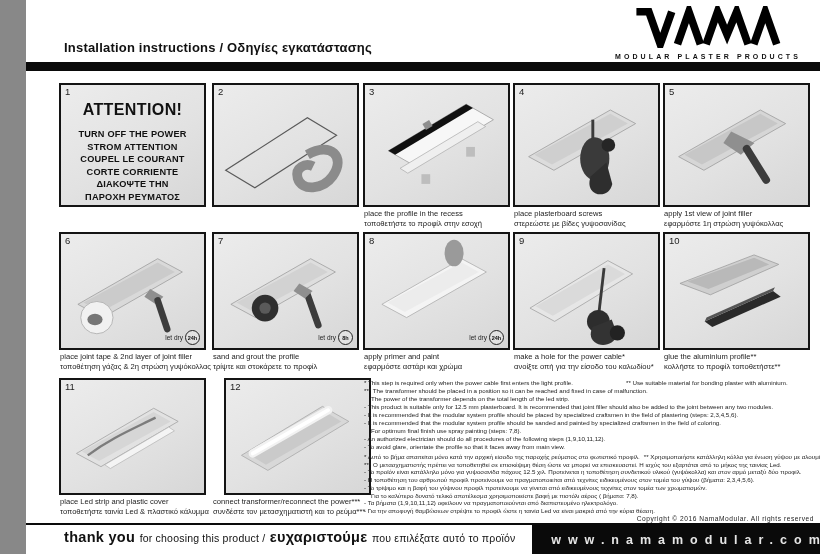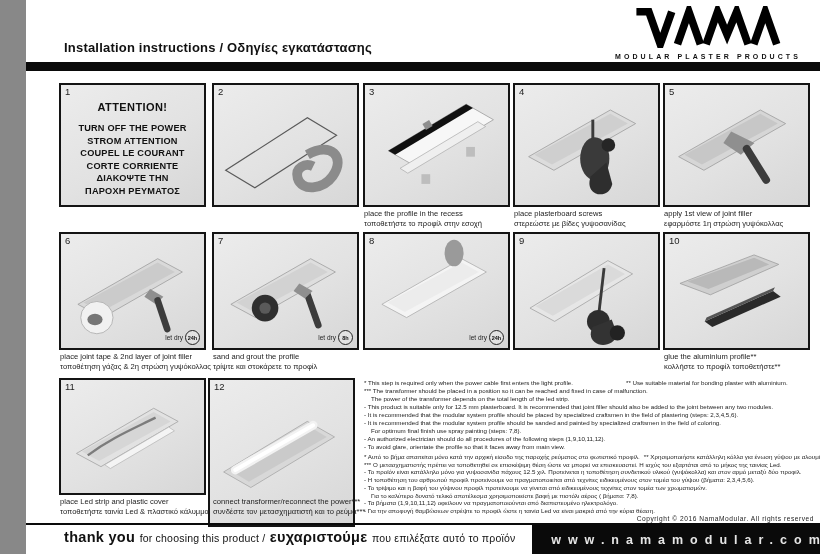--- a/index.html
+++ b/index.html
@@ -10,21 +10,21 @@
   .top-rule{position:absolute;left:0;top:62px;width:820px;height:9px;background:#0a0a0a;}
   .logo-box{position:absolute;right:38px;top:6px;width:200px;text-align:center;}
   .logo-sub{font-size:7px;font-weight:bold;letter-spacing:3.1px;margin-top:1px;white-space:nowrap;}
   
   .panel{position:absolute;width:147px;background:linear-gradient(150deg,#ececec 0%,#e2e2e2 55%,#d7d7d7 100%);
          border:2px solid #141414;box-sizing:border-box;}
   .num{position:absolute;top:1px;left:4px;font-size:9.5px;color:#222;z-index:3;}
   .panel svg{position:absolute;left:0;top:0;width:100%;height:100%;}
   .cap{position:absolute;width:160px;font-size:7.6px;line-height:9.6px;color:#1c1c1c;white-space:nowrap;}
   .attn{position:absolute;inset:0;text-align:center;padding-top:16px;}
-  .attn-title{font-size:11px;font-weight:bold;letter-spacing:.4px;margin-bottom:9px;}
+  .attn-title{font-size:16px;font-weight:bold;letter-spacing:.4px;margin-bottom:9px;}
   .attn-line{font-size:9.2px;font-weight:bold;line-height:12.6px;letter-spacing:.2px;}
   
   .badge{position:absolute;right:4px;bottom:3px;display:flex;align-items:center;gap:2px;z-index:3;}
   .badge-label{font-size:6.5px;color:#222;}
   .badge-circle{width:13px;height:13px;border:1px solid #222;border-radius:50%;
                 display:flex;align-items:center;justify-content:center;font-size:5.5px;font-weight:bold;color:#111;background:rgba(255,255,255,.25);}
   
   .notes{position:absolute;left:338px;top:379px;width:478px;font-size:6.2px;line-height:8px;color:#222;}
   .nline{white-space:nowrap;position:relative;}
   .nline .star2{position:absolute;left:262px;top:0;}
@@ -196,36 +196,44 @@
   </div>
 
   <div class="cap" style="left:34px;top:352px;">
     <div>place joint tape &amp; 2nd layer of joint filler</div>
     <div>τοποθέτηση γάζας &amp; 2η στρώση γυψόκολλας</div>
   </div>
   <div class="cap" style="left:187px;top:352px;">
     <div>sand and grout the profile</div>
     <div>τρίψτε και στοκάρετε το προφίλ</div>
   </div>
+  <div class="cap" style="left:338px;top:352px;">
+    <div>apply primer and paint</div>
+    <div>εφαρμόστε αστάρι και χρώμα</div>
+  </div>
+  <div class="cap" style="left:488px;top:352px;">
+    <div>make a hole for the power cable*</div>
+    <div>ανοίξτε οπή για την είσοδο του καλωδίου*</div>
+  </div>
   <div class="cap" style="left:638px;top:352px;">
     <div>glue the aluminium profile**</div>
     <div>κολλήστε το προφίλ τοποθετήστε**</div>
   </div>
 
   <div class="panel" style="left:33px;top:378px;height:117px;">
     <span class="num">11</span>
     <svg viewBox="0 0 147 120">
       <polygon points="14,78 96,30 122,44 40,92" fill="#e2e2e2" stroke="#9f9f9f" stroke-width="0.8"></polygon>
       <polygon points="20,76 96,34 114,44 38,86" fill="#d6d6d6"></polygon>
       <path d="M26,80 C50,62 74,52 98,40" fill="none" stroke="#7c7c7c" stroke-width="2.5"></path>
       <polygon points="44,90 112,50 118,54 50,94" fill="#f4f4f4" stroke="#b0b0b0" stroke-width="0.7"></polygon>
     </svg>
   </div>
 
-  <div class="panel" style="left:182px;top:378px;height:149px;">
+  <div class="panel" style="left:198px;top:378px;height:117px;">
     <span class="num">12</span>
     <svg viewBox="0 0 147 120">
       <polygon points="14,80 100,28 128,44 42,96" fill="#d8d8d8" stroke="#a5a5a5" stroke-width="0.8"></polygon>
       <polygon points="20,78 100,32 120,44 40,90" fill="#cacaca"></polygon>
       <line x1="26" y1="78" x2="106" y2="32" stroke="#f2f2f2" stroke-width="9" stroke-linecap="round"></line>
       <line x1="26" y1="78" x2="106" y2="32" stroke="#ffffff" stroke-width="4" stroke-linecap="round"></line>
     </svg>
   </div>
 
   <div class="cap" style="left:34px;top:497px;">

